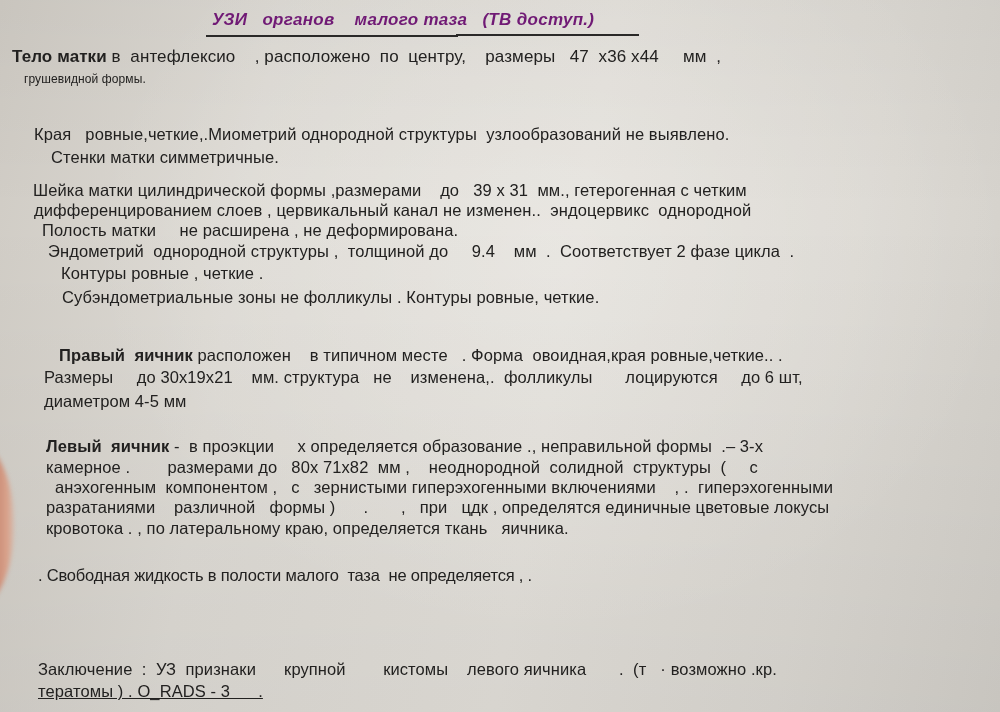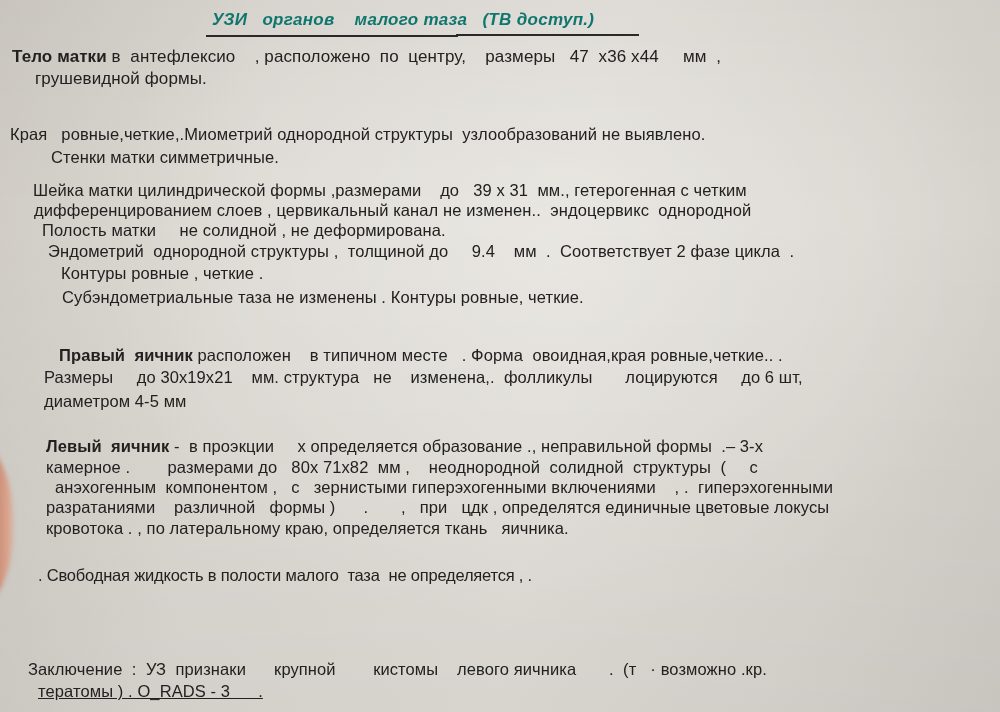--- a/index.html
+++ b/index.html
@@ -42,21 +42,21 @@
     }
     .title {
       position: absolute;
       left: 212px;
       top: 10px;
       font-size: 17px;
       font-style: italic;
       font-weight: bold;
       white-space: pre;
       letter-spacing: 0.3px;
-      color: #0f766e;
+      color: #701a75;
     }
     .title-underline {
       position: absolute;
       left: 206px;
       top: 35px;
       width: 252px;
       height: 2px;
       background: #2a2928;
     }
     .title-underline-2 {
@@ -73,37 +73,37 @@
 <body>
 
 <div class="paper-shade"></div>
 <div class="finger"></div>
 
 <div class="title">УЗИ   органов    малого таза   (ТВ доступ.)</div>
 <div class="title-underline"></div>
 <div class="title-underline-2"></div>
 
 <div class="line" style="left:12px; top:47px; font-size:17px;"><b>Тело матки</b><span> в  антефлексио    , расположено  по  центру,    размеры   47  х36 х44     мм  ,</span></div>
-<div class="line" style="left:24px; top:69px; font-size:17px;margin-left:11px;">грушевидной формы.</div>
-<div class="line" style="left:10px; top:124px;text-align:right;">Края   ровные,четкие,.Миометрий однородной структуры  узлообразований не выявлено.</div>
+<div class="line" style="left:24px; top:69px; font-size:12px;">грушевидной формы.</div>
+<div class="line" style="left:34px; top:124px;text-align:right;">Края   ровные,четкие,.Миометрий однородной структуры  узлообразований не выявлено.</div>
 <div class="line" style="left:51px; top:147px;">Стенки матки симметричные.</div>
 
 <div class="line" style="left:33px; top:180px;">Шейка матки цилиндрической формы ,размерами    до   39 х 31  мм., гетерогенная с четким</div>
 <div class="line" style="left:34px; top:200px;">дифференцированием слоев , цервикальный канал не изменен..  эндоцервикс  однородной</div>
-<div class="line" style="left:42px; top:220px;">Полость матки     не солидной , не деформирована.</div>
+<div class="line" style="left:42px; top:220px;">Полость матки     не расширена , не деформирована.</div>
 <div class="line" style="left:48px; top:241px;">Эндометрий  однородной структуры ,  толщиной до     9.4    мм  .  Соответствует 2 фазе цикла  .</div>
 <div class="line" style="left:61px; top:263px;">Контуры ровные , четкие .</div>
-<div class="line" style="left:62px; top:287px;">Субэндометриальные таза не изменены . Контуры ровные, четкие.</div>
+<div class="line" style="left:62px; top:287px;">Субэндометриальные зоны не фолликулы . Контуры ровные, четкие.</div>
 
 <div class="line" style="left:44px; top:345px;margin-left:15px;"><b>Правый  яичник</b><span> расположен    в типичном месте   . Форма  овоидная,края ровные,четкие.. .</span></div>
 <div class="line" style="left:44px; top:367px;">Размеры     до 30х19х21    мм. структура   не    изменена,.  фолликулы       лоцируются     до 6 шт,</div>
 <div class="line" style="left:44px; top:391px;">диаметром 4-5 мм</div>
 
 <div class="line" style="left:46px; top:436px;"><b>Левый  яичник</b><span> -  в проэкции     х определяется образование ., неправильной формы  .– 3-х</span></div>
 <div class="line" style="left:46px; top:457px;">камерное .        размерами до   80х 71х82  мм ,    неоднородной  солидной  структуры  (     с</div>
 <div class="line" style="left:55px; top:477px;">анэхогенным  компонентом ,   с   зернистыми гиперэхогенными включениями    , .  гиперэхогенными</div>
 <div class="line" style="left:46px; top:497px;">разратаниями    различной   формы )      .       ,   при   цдк , определятся единичные цветовые локусы</div>
 <div class="line" style="left:46px; top:518px;text-align:right;">кровотока . , по латеральному краю, определяется ткань   яичника.</div>
 
 <div class="line" style="left:38px; top:565px; letter-spacing:-0.2px;">. Свободная жидкость в полости малого  таза  не определяется , .</div>
 
-<div class="line" style="left:28px; top:659px;">Заключение  :  УЗ  признаки      крупной        кистомы    левого яичника       .  (т   · возможно .кр.</div>
+<div class="line" style="left:38px; top:659px;">Заключение  :  УЗ  признаки      крупной        кистомы    левого яичника       .  (т   · возможно .кр.</div>
 <div class="line" style="left:38px; top:681px;text-decoration:underline;">тератомы ) . O_RADS - 3      .</div>
 
 </body></html>

